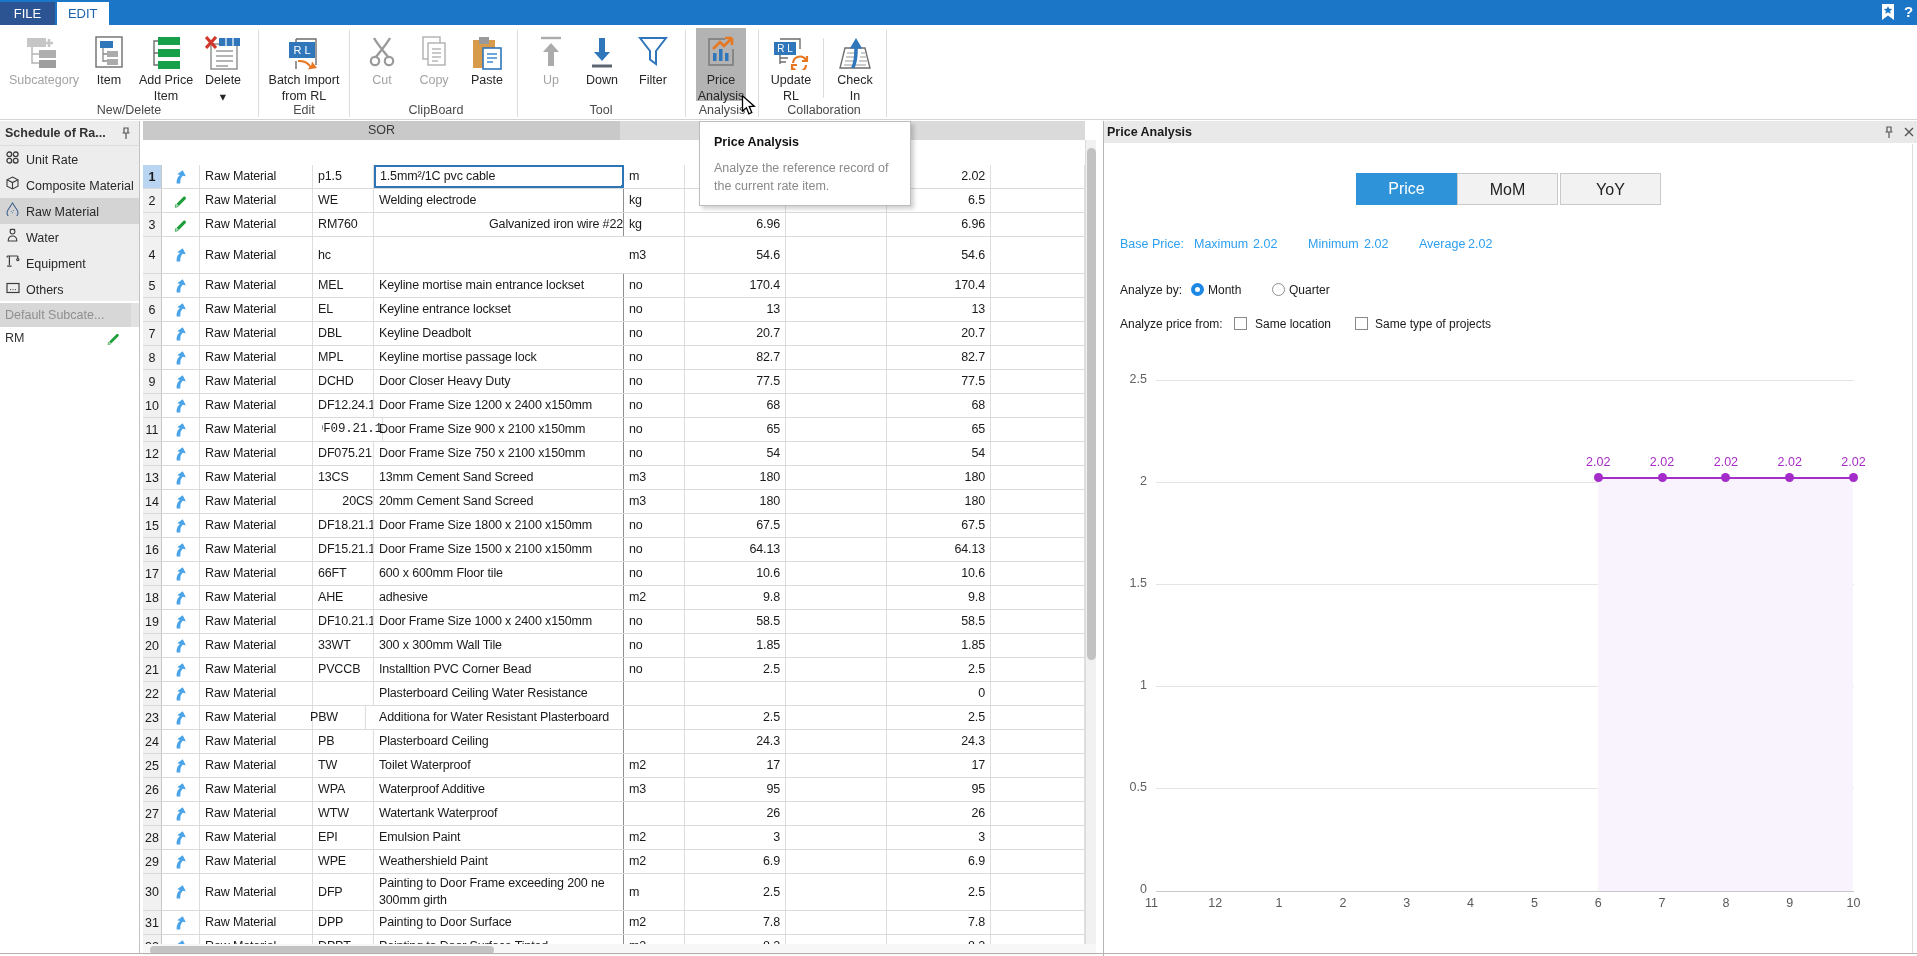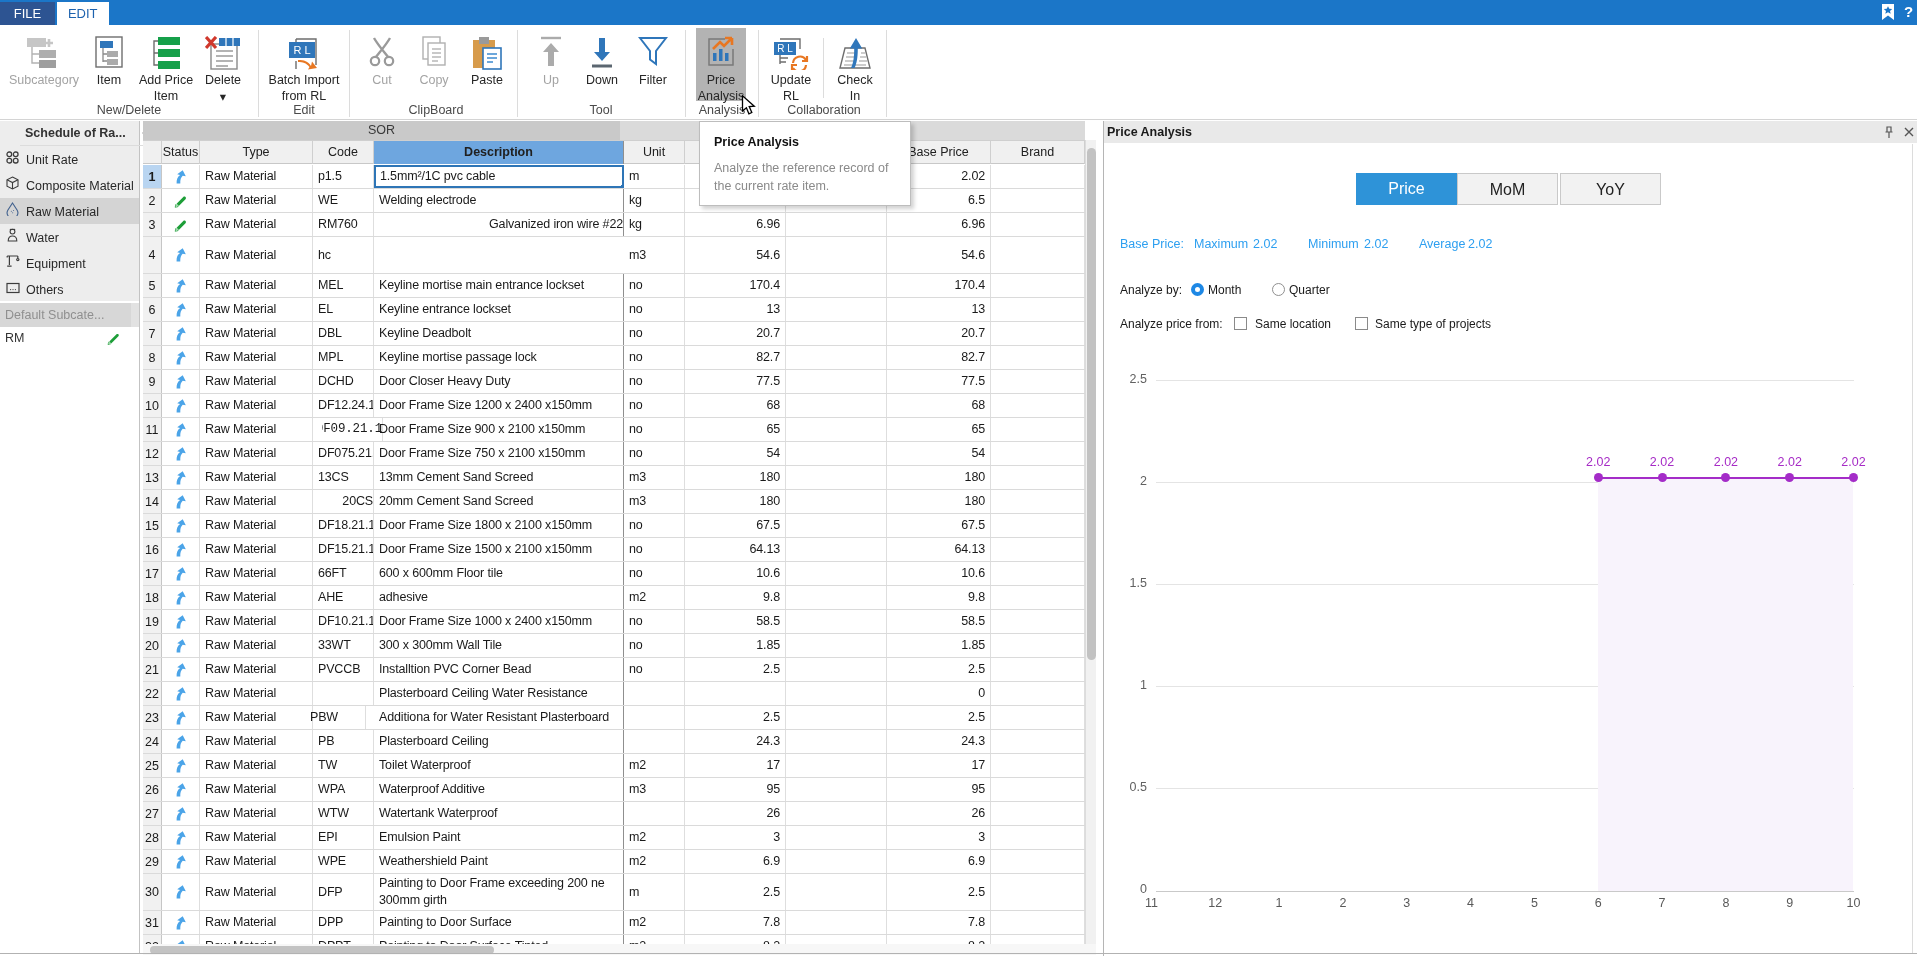--- a/index.html
+++ b/index.html
@@ -16,21 +16,21 @@
 .rlabel2 { position:absolute; top:64px; font-size:12.5px; color:#262626; text-align:center; }
 .rlabel.dis { color:#a3a3a3; }
 .glabel { position:absolute; top:78px; font-size:12.5px; color:#4a4a4a; text-align:center; }
 .ricon { position:absolute; top:11px; }
 #pahl { position:absolute; left:696px; top:3px; width:50px; height:73px; background:#b3b3b3; }
 
 
 #main { position:absolute; left:0; top:121px; width:1917px; height:835px; }
 #leftpanel { position:absolute; left:0; top:0; width:140px; height:832px; border-right:1px solid #c3c3c3; background:#fff; }
 #lptop { position:absolute; left:0; top:0; width:139px; height:180px; background:#ededed; }
-#lphead { position:absolute; left:0; top:0; width:139px; height:25px; font-weight:bold; font-size:12.5px; color:#323232; line-height:25px; padding-left:5px; border-bottom:1px solid #dcdcdc;margin-left:20px; }
+#lphead { position:absolute; left:0; top:0; width:139px; height:25px; font-weight:bold; font-size:12.5px; color:#323232; line-height:25px; padding-left:5px; border-bottom:1px solid #dcdcdc; }
 .lpitem { position:absolute; left:0; width:139px; height:26px; white-space:nowrap; font-size:12.5px; color:#282828; line-height:26px; }
 .lpitem.selected { background:#d4d4d4; }
 .lpic { display:inline-block; width:13px; margin:0 7px 0 6px; vertical-align:middle; }
 .lpitem span:last-child { vertical-align:middle; }
 #defsub { position:absolute; left:0; top:182px; width:131px; height:24px; background:#d7d7d7; color:#8f8f8f; font-size:12.5px; line-height:24px; padding-left:5px; }
 #defsub2 { position:absolute; left:131px; top:182px; width:8px; height:24px; background:#e2e2e2; }
 #rmrow { position:absolute; left:0; top:205px; width:139px; height:24px; font-size:12.5px; color:#333; line-height:24px; padding-left:5px; }
 
 
 #tablewrap { position:absolute; left:143px; top:0; width:953px; height:835px; }
@@ -254,32 +254,20 @@
    <svg style="position:absolute;left:107px;top:6px;" width="14" height="14" viewBox="0 0 14 14">
           <path d="M3.5,11.9 L1.0,12.6 L1.7,10.1 Z" fill="#fff" stroke="#1d9e38" stroke-width="0.7"></path>
           <path d="M2.3,9.5 L9.5,2.3 C10.0,1.8 10.9,1.8 11.4,2.3 C11.9,2.8 11.9,3.7 11.4,4.2 L4.2,11.4 Z" fill="#1d9e38"></path>
         </svg>
   </div>
  </div>
 
  <div id="tablewrap">
   <div id="sorbar">SOR</div>
       <div id="sorbar2"></div>
-  <div id="thead">
-<div class="hcell" style="left:0px;width:19px;"></div>
-<div class="hcell" style="left:19px;width:38px;">Status</div>
-<div class="hcell" style="left:57px;width:113px;">Type</div>
-<div class="hcell" style="left:170px;width:61px;">Code</div>
-<div class="hcell" style="left:231px;width:250px;background:#6ea6df;font-weight:bold;border-right:1px solid #8f8f8f;">Description</div>
-<div class="hcell" style="left:481px;width:61px;">Unit</div>
-<div class="hcell" style="left:542px;width:101px;"></div>
-<div class="hcell" style="left:643px;width:101px;"></div>
-<div class="hcell" style="left:744px;width:104px;">Base Price</div>
-<div class="hcell" style="left:848px;width:94px;">Brand</div>
-  </div>
   <div id="tbody">
 <div class="trow" style="top:0px;height:24px;">
           <div class="numcell sel" style="height:23px;">1</div>
           <div class="cell " style="left:19px;width:38px;text-align:center;">
             <span class="sic"><svg width="13" height="14" viewBox="0 0 13 14">
                 <path d="M2.6,13.6 C2.4,9.4 3.5,6.6 6.1,4.9 L3.2,4.3 L8.7,0.3 L11.8,6.3 L8.7,5.8 C6.9,7.5 6.1,9.7 6.3,13.6 Z" fill="#4ba4e8"></path>
               </svg></span>
           </div>
           <div class="cell " style="left:57px;width:113px;text-align:left;padding-left:5px;">Raw Material</div>
           <div class="cell " style="left:170px;width:61px;text-align:left;padding-left:5px;">p1.5</div>

